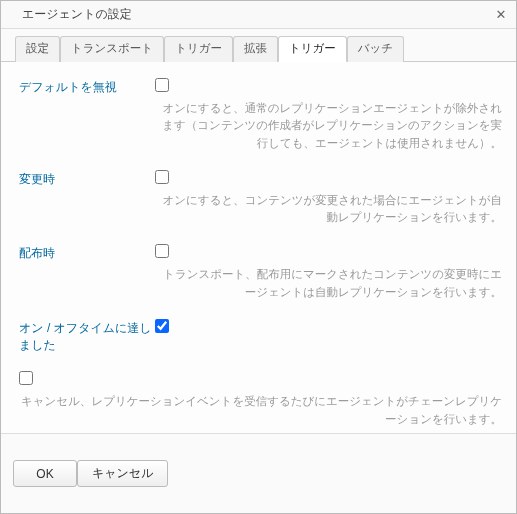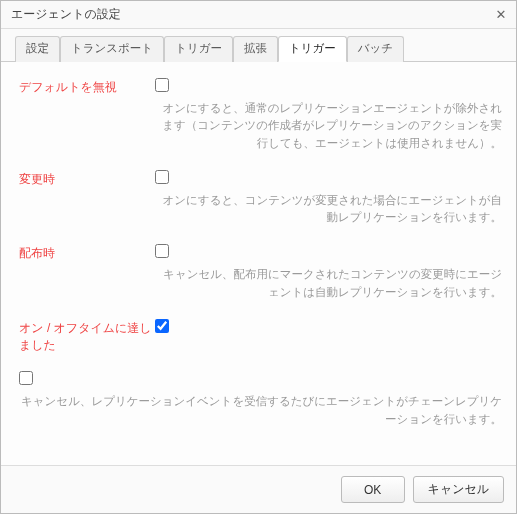--- a/index.html
+++ b/index.html
@@ -17,21 +17,21 @@
   height: 514px;
   border: 1px solid #bbb;
   background: #fdfdfd;
   display: flex;
   flex-direction: column;
 }
 .titlebar {
   display: flex;
   align-items: center;
   justify-content: space-between;
-  padding: 5px 8px 5px 10px;
+  padding: 5px 8px 5px 21px;
   border-bottom: 1px solid #ddd;
   background: #f9f9f9;
 }
 .titlebar .title { font-size: 12px; color: #444; }
 .titlebar .close {
   width: 14px; height: 14px;
   display: flex; align-items: center; justify-content: center;
   font-size: 13px; color: #666; cursor: pointer;
   line-height: 1;
 }
@@ -66,44 +66,43 @@
 }
 .row {
   display: flex;
   align-items: flex-start;
   margin-bottom: 18px;
 }
 .row .label {
   width: 136px;
   flex-shrink: 0;
   font-size: 12px;
-  color: #ef4444;
+  color: #0369a1;
   padding-top: 1px;
   line-height: 1.4;
 }
 .row .control {
   flex: 1;
 }
 .row .control input[type=checkbox] {
   width: 14px; height: 14px;
   accent-color: #0a66ff;
   cursor: pointer;
 }
 .row .desc {
   margin-top: 5px;
   font-size: 11.5px;
   color: #999;
   line-height: 1.5;
   text-align: right;
 }
 .footer {
   display: flex;
-  justify-content: flex-end;
-  gap: 8px;
-  padding: 10px 12px;
+  justify-content: flex-start;
+  padding: 26px 12px;
   border-top: 1px solid #ddd;
   background: #fafafa;
 }
 .btn {
   min-width: 64px;
   padding: 4px 14px;
   font-size: 12px;
   border: 1px solid #bbb;
   border-radius: 3px;
   background: linear-gradient(#fff,#eee);
@@ -144,21 +143,21 @@
       <div class="control">
         <input type="checkbox" style="">
         <div class="desc">オンにすると、コンテンツが変更された場合にエージェントが自動レプリケーションを行います。</div>
       </div>
     </div>
 
     <div class="row">
       <div class="label">配布時</div>
       <div class="control">
         <input type="checkbox" style="">
-        <div class="desc">キャンセル、配布用にマークされたコンテンツの変更時にエージェントは自動レプリケーションを行います。</div>
+        <div class="desc">トランスポート、配布用にマークされたコンテンツの変更時にエージェントは自動レプリケーションを行います。</div>
       </div>
     </div>
 
     <div class="row">
       <div class="label">オン / オフタイムに達しました</div>
       <div class="control">
         <input type="checkbox" checked="" style="">
       </div>
     </div>
 

